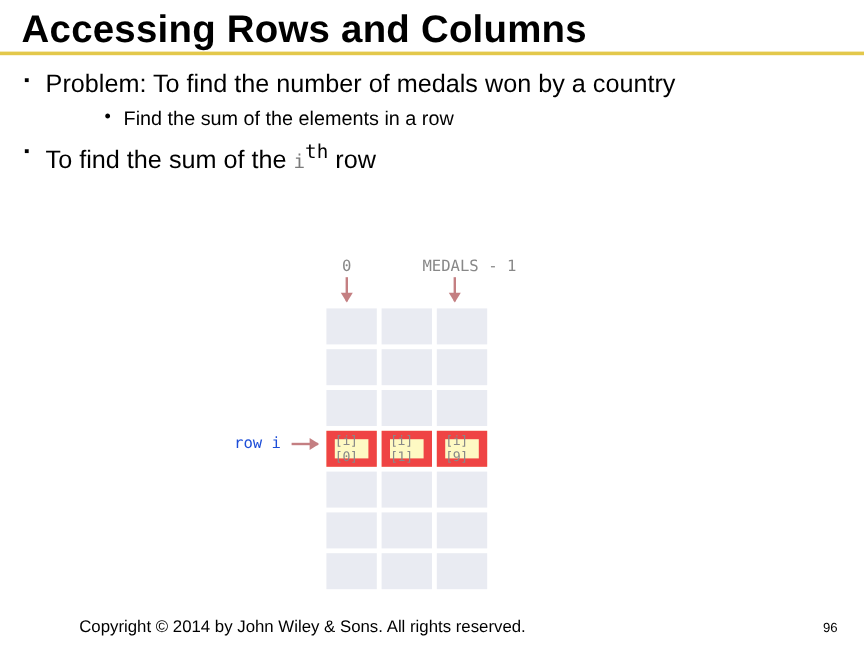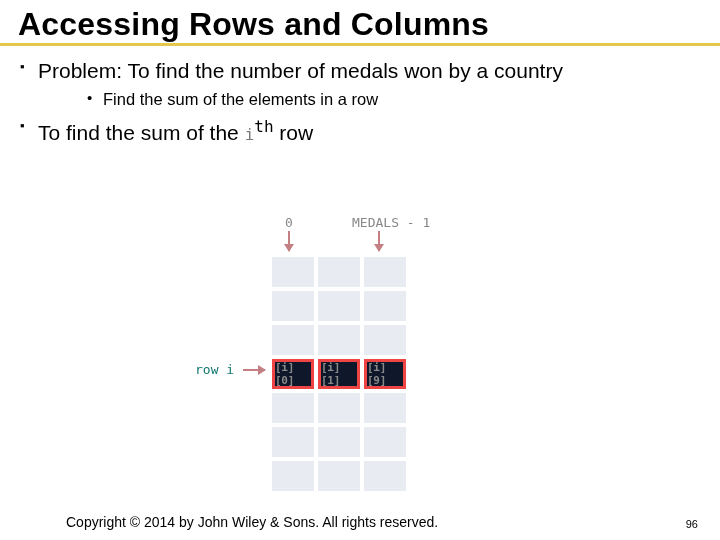--- a/index.html
+++ b/index.html
@@ -127,30 +127,29 @@
     background: #e9ebf2;
     box-sizing: border-box;
     font-size: 11px;
     color: #888;
     display: flex;
     align-items: center;
     justify-content: center;
     letter-spacing: -0.3px;
   }
   .cell.hl {
-    background: #0f172a;
-    border: 3px solid #ef4444;
-    font-weight: bold;
+    background: #fef9c3;
+    border: 7px solid #ef4444;
   }
 
   .row-label {
     position: absolute;
     left: -5px;
     top: 147px;
-    color: #0f766e;
+    color: #1d4ed8;
     font-size: 13px;
     text-align: center;
   }
   .arrow-right {
     position: absolute;
     left: 43px;
     top: 154px;
     width: 22px;
     height: 2px;
     background: #c47f82;

